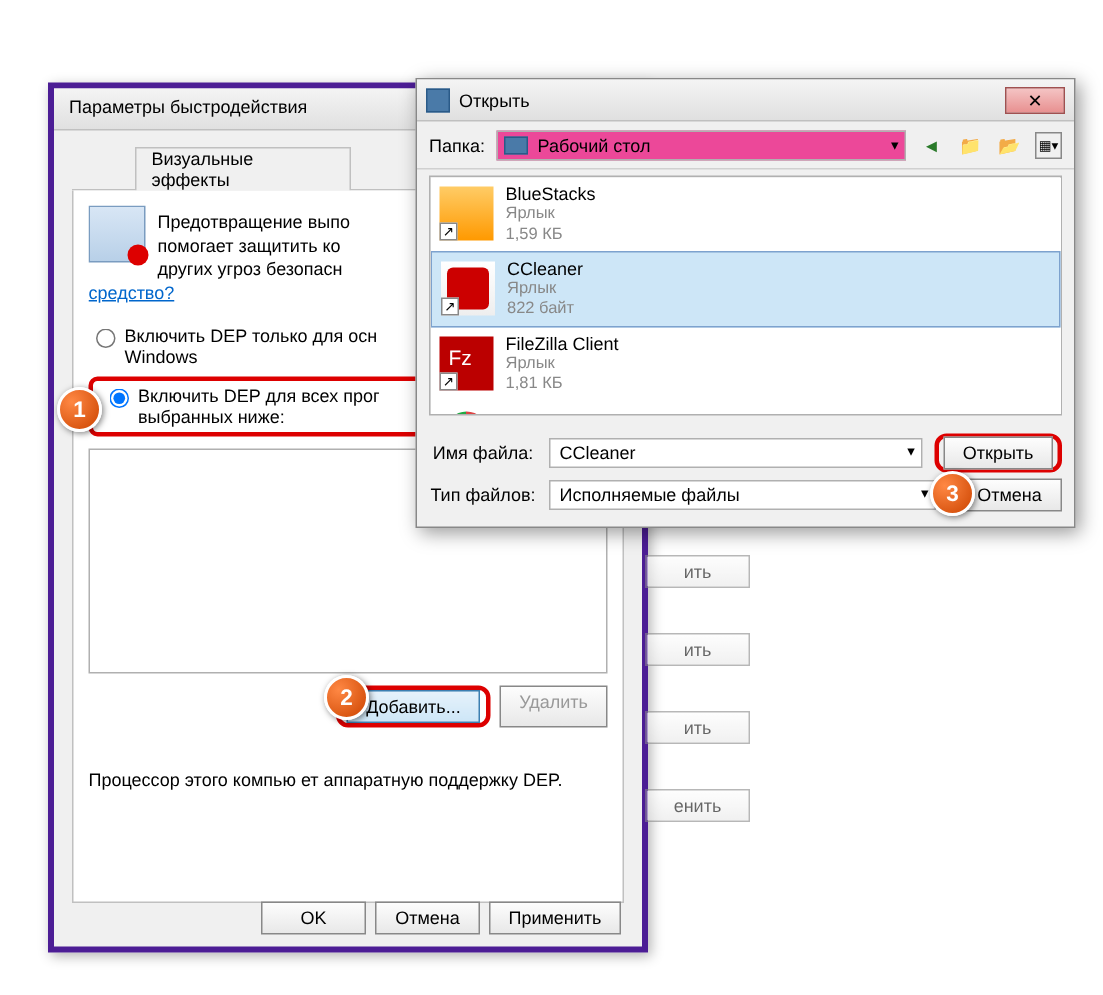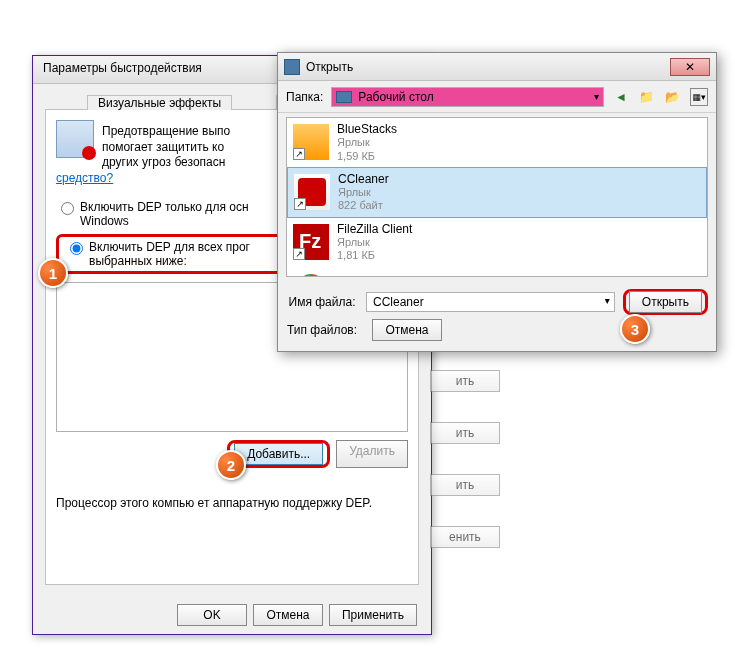--- a/index.html
+++ b/index.html
@@ -1,19 +1,19 @@
 <!DOCTYPE html>
 <html><head>
 <meta charset="utf-8">
 <style>
 * { box-sizing: border-box; font-family: 'Segoe UI', Tahoma, sans-serif; font-size: 12px; }
 body { margin: 0; width: 735px; height: 663px; background: #fff; position: relative; overflow: hidden; }
 
 
-.perf-dialog { position: absolute; left: 32px; top: 55px; width: 400px; height: 580px; background: #f0f0f0; border: 1px solid #4c1d95; box-shadow: 2px 2px 8px rgba(0,0,0,0.3); }
+.perf-dialog { position: absolute; left: 32px; top: 55px; width: 400px; height: 580px; background: #f0f0f0; border: 4px solid #4c1d95; box-shadow: 2px 2px 8px rgba(0,0,0,0.3); }
 .perf-title { height: 28px; padding: 5px 10px; background: linear-gradient(#f4f4f4,#e0e0e0); border-bottom: 1px solid #c0c0c0; }
 .perf-body { padding: 10px 12px; position: relative; height: calc(100% - 70px); }
 .tab-strip { display: flex; border-bottom: 1px solid #c0c0c0; }
 .tab { padding: 0 10px; background: #f0f0f0; border: 1px solid #c0c0c0; border-bottom: none; margin-right: 2px; position: relative; top: 1px; margin-left: 42px; }
 .tab.active { background: #fff; }
 .tab-content { background: #fff; border: 1px solid #c0c0c0; border-top: none; padding: 10px; height: 475px; position: relative; }
 .dep-text { margin: 4px 0 8px 0; line-height: 1.3; }
 .dep-link { color: #0066cc; text-decoration: underline; cursor: pointer; }
 .radio-row { display: flex; align-items: flex-start; margin: 6px 0; }
 .radio-row input { margin-right: 6px; margin-top: 2px; }
@@ -158,21 +158,21 @@
           <div class="shortcut-arrow">↗</div>
         </div>
       <div class="file-info">
           <span class="file-name">CCleaner</span>
           <span class="file-meta">Ярлык</span>
           <span class="file-meta">822 байт</span>
         </div>
     </div>
     <div class="file-item">
       <div class="file-icon" style="background:#bb0000">
-          <div style="position:absolute;inset:6px;color:#fff;font-weight:bold;font-size:20px">Fz</div>
+          <div style="position:absolute;inset:6px;color:#fff;font-weight:normal;font-size:14px">Fz</div>
           <div class="shortcut-arrow">↗</div>
         </div>
       <div class="file-info">
           <span class="file-name">FileZilla Client</span>
           <span class="file-meta">Ярлык</span>
           <span class="file-meta">1,81 КБ</span>
         </div>
     </div>
     <div class="file-item">
       <div class="file-icon">
@@ -184,20 +184,21 @@
   <div class="open-bottom">
     <div class="open-row">
       <label>Имя файла:</label>
       <div class="combo"><span>CCleaner</span></div>
       <span class="open-btn-hl">
         <span class="btn">Открыть</span>
       </span>
     </div>
     <div class="open-row">
       <label>Тип файлов:</label>
+      <div class="combo"><span>Исполняемые файлы</span></div>
       <span class="btn" style="margin-left:6px">Отмена</span>
     </div>
   </div>
 </div>
 
 <div class="badge badge1">1</div>
 <div class="badge badge2">2</div>
 <div class="badge badge3">3</div>
 
 </body></html>

